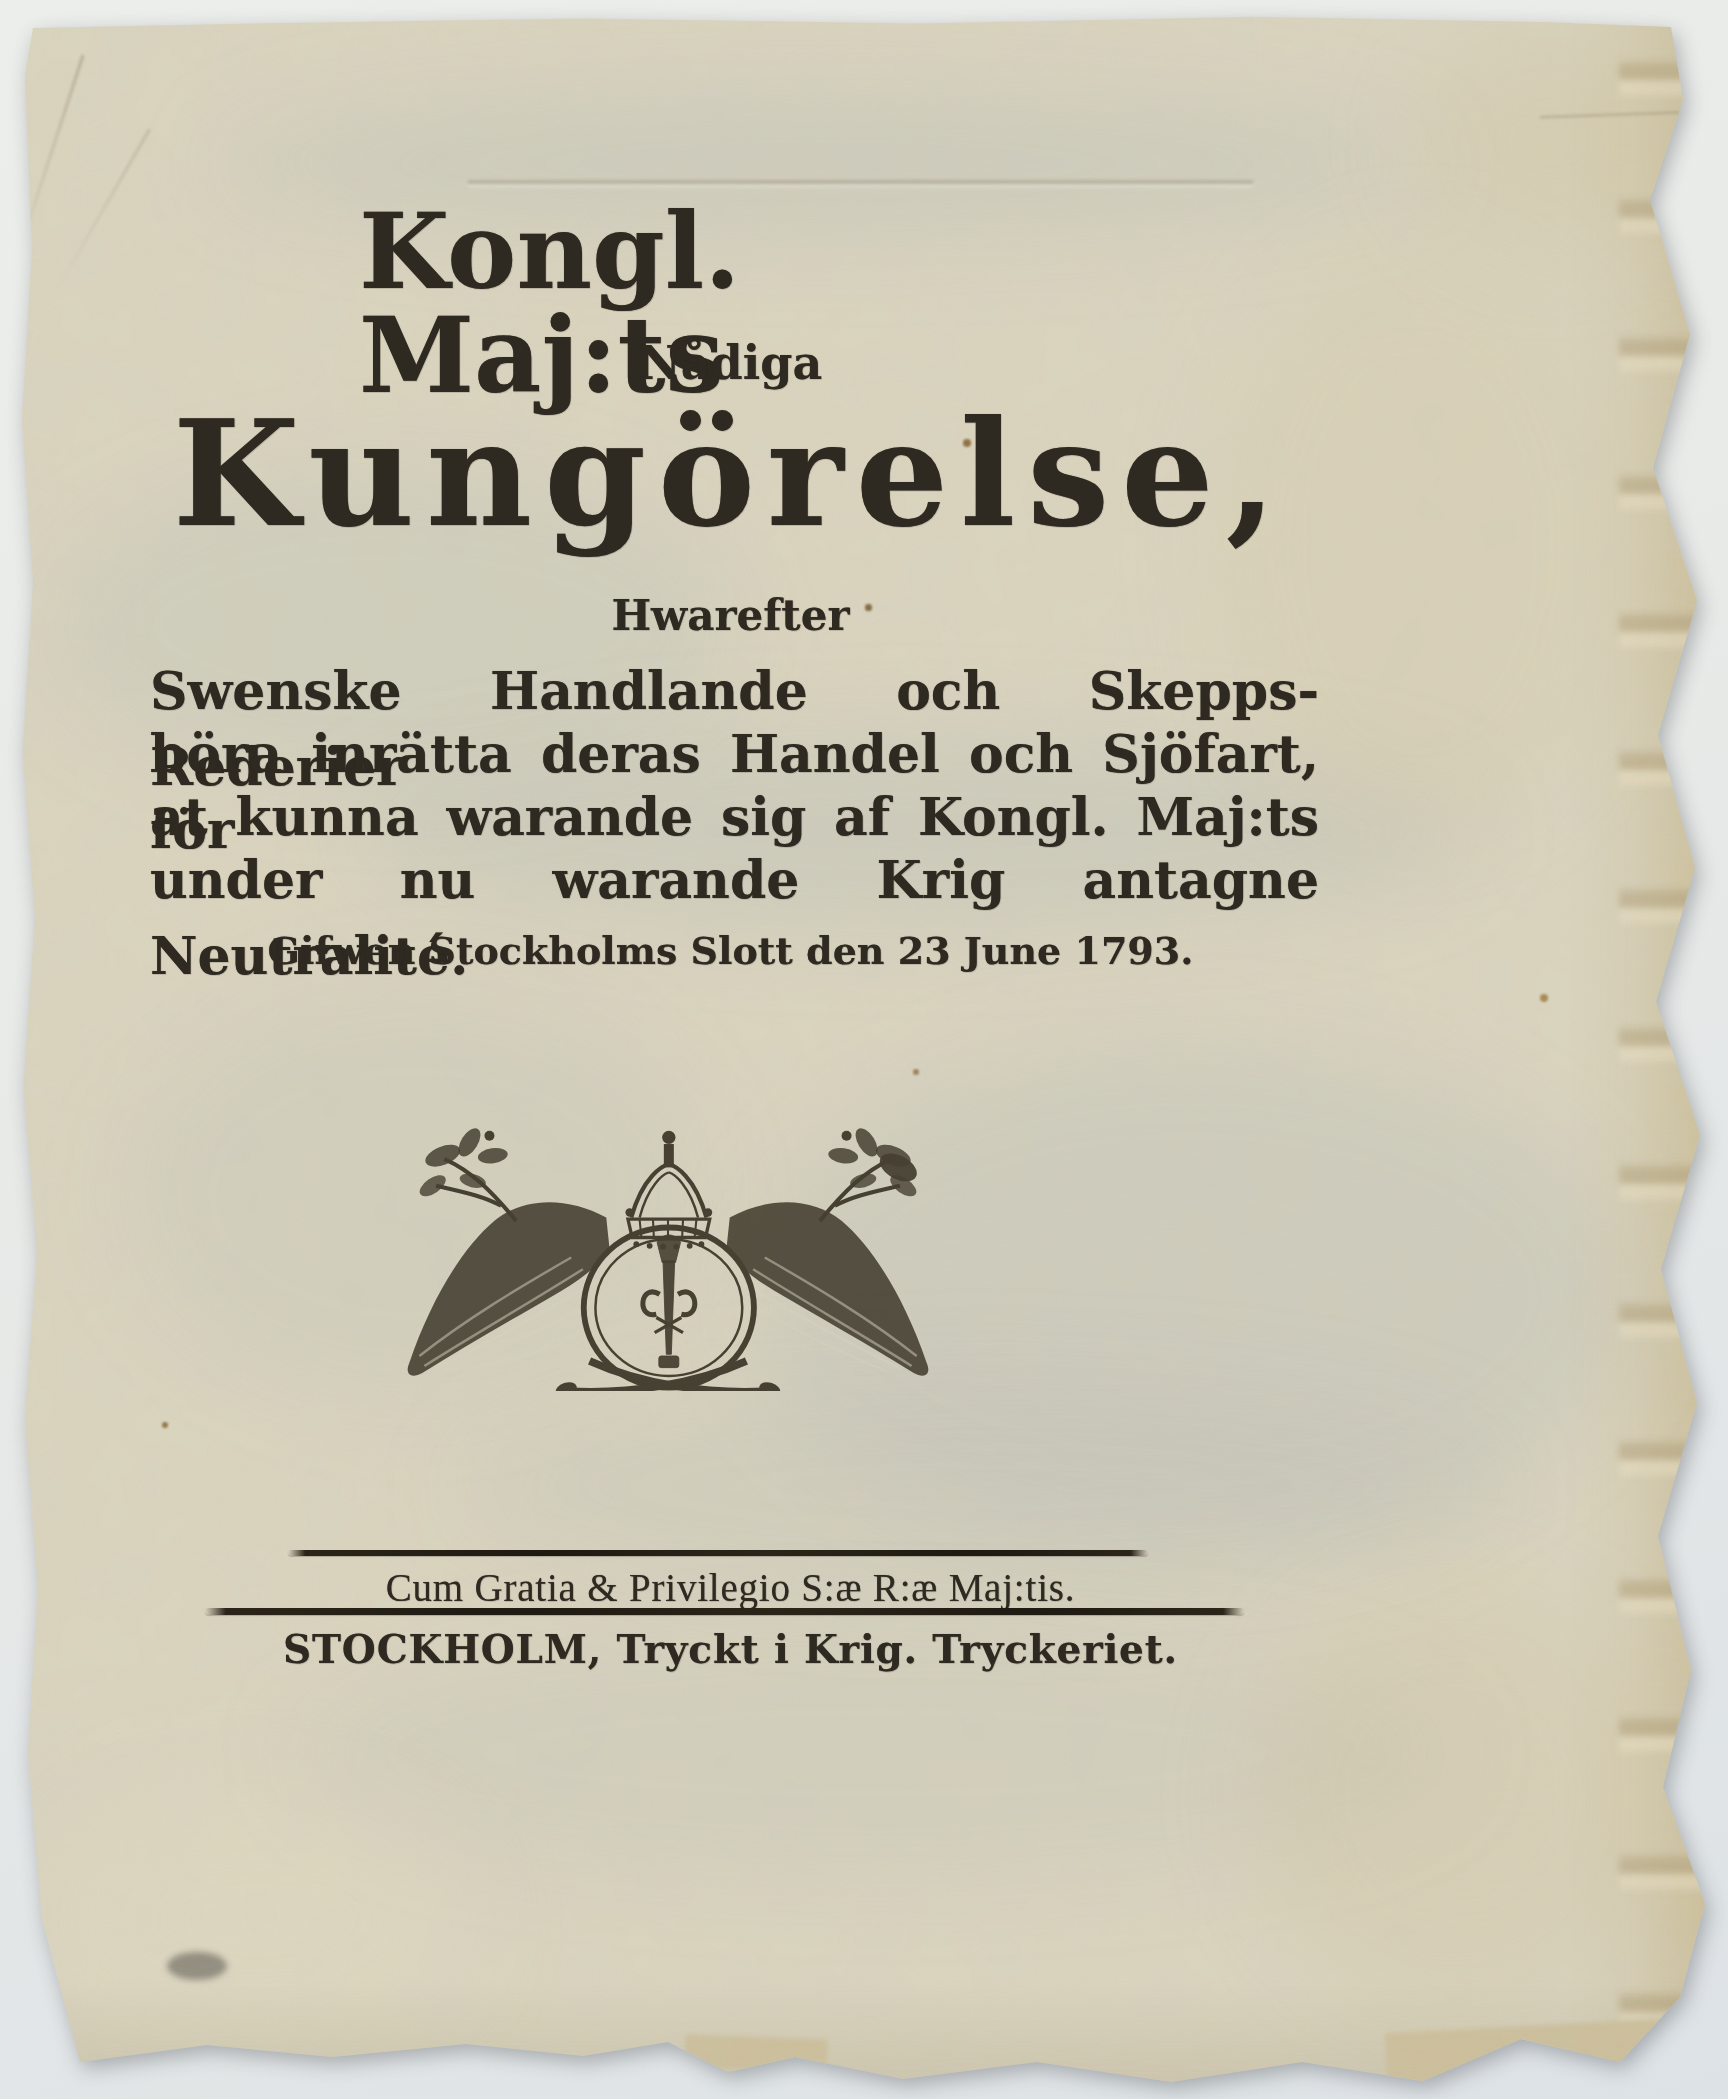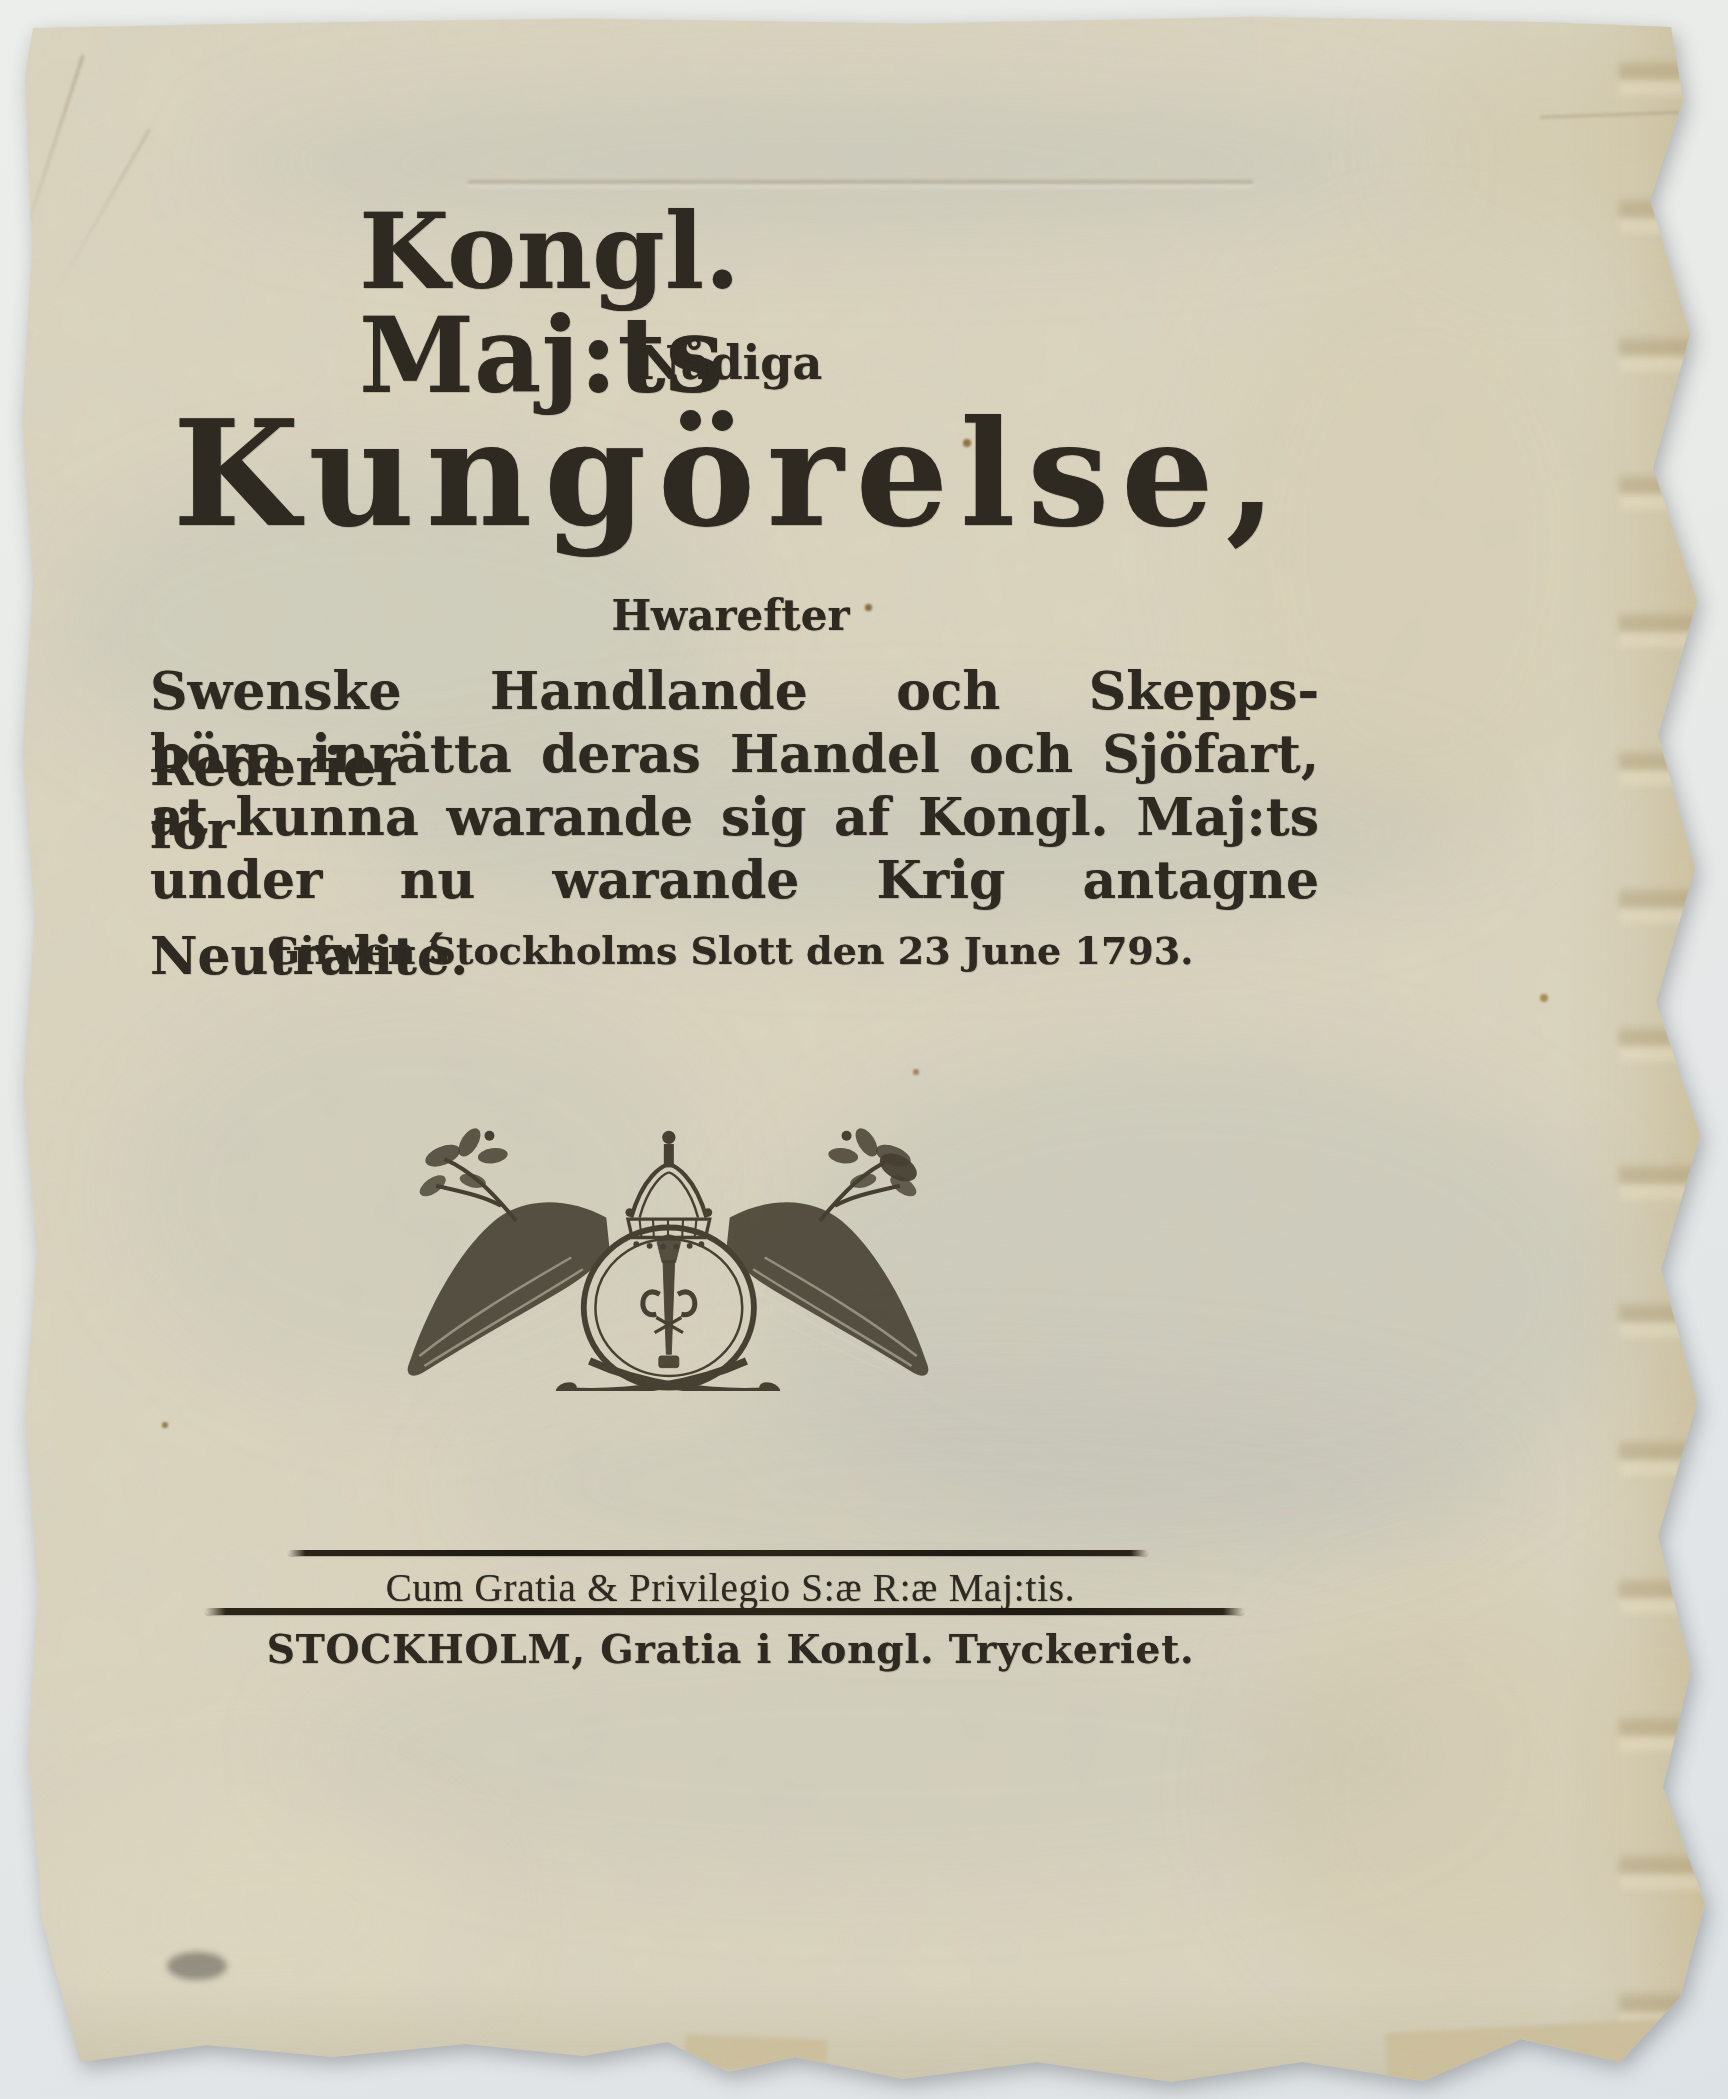--- a/index.html
+++ b/index.html
@@ -175,16 +175,16 @@
     <ellipse cx="454" cy="324" rx="13" ry="8" transform="rotate(18 454 324)" fill="#3b3527"></ellipse>
     <ellipse cx="210" cy="324" rx="13" ry="8" transform="rotate(-18 210 324)" fill="#3b3527"></ellipse>
   </svg>
 
   <div class="rule" style="left:288px;top:1550px;width:860px;"></div>
 
   <div class="abs ink center-col" style="top:1565px;font-size:39px;font-family:'Liberation Serif',serif;letter-spacing:0.8px;">Cum Gratia &amp; Privilegio S:æ R:æ Maj:tis.</div>
 
   <div class="rule" style="left:205px;top:1608px;width:1039px;height:6.7px;"></div>
 
-  <div class="abs ink frak center-col" style="top:1626px;font-size:39px;letter-spacing:0.8px;">STOCKHOLM, Gratia i Kongl. Tryckeriet.</div>
+  <div class="abs ink frak center-col" style="top:1626px;font-size:39px;letter-spacing:0.8px;">STOCKHOLM, Tryckt i Krig. Tryckeriet.</div>
 
 </div>
 
 
 </body></html>

